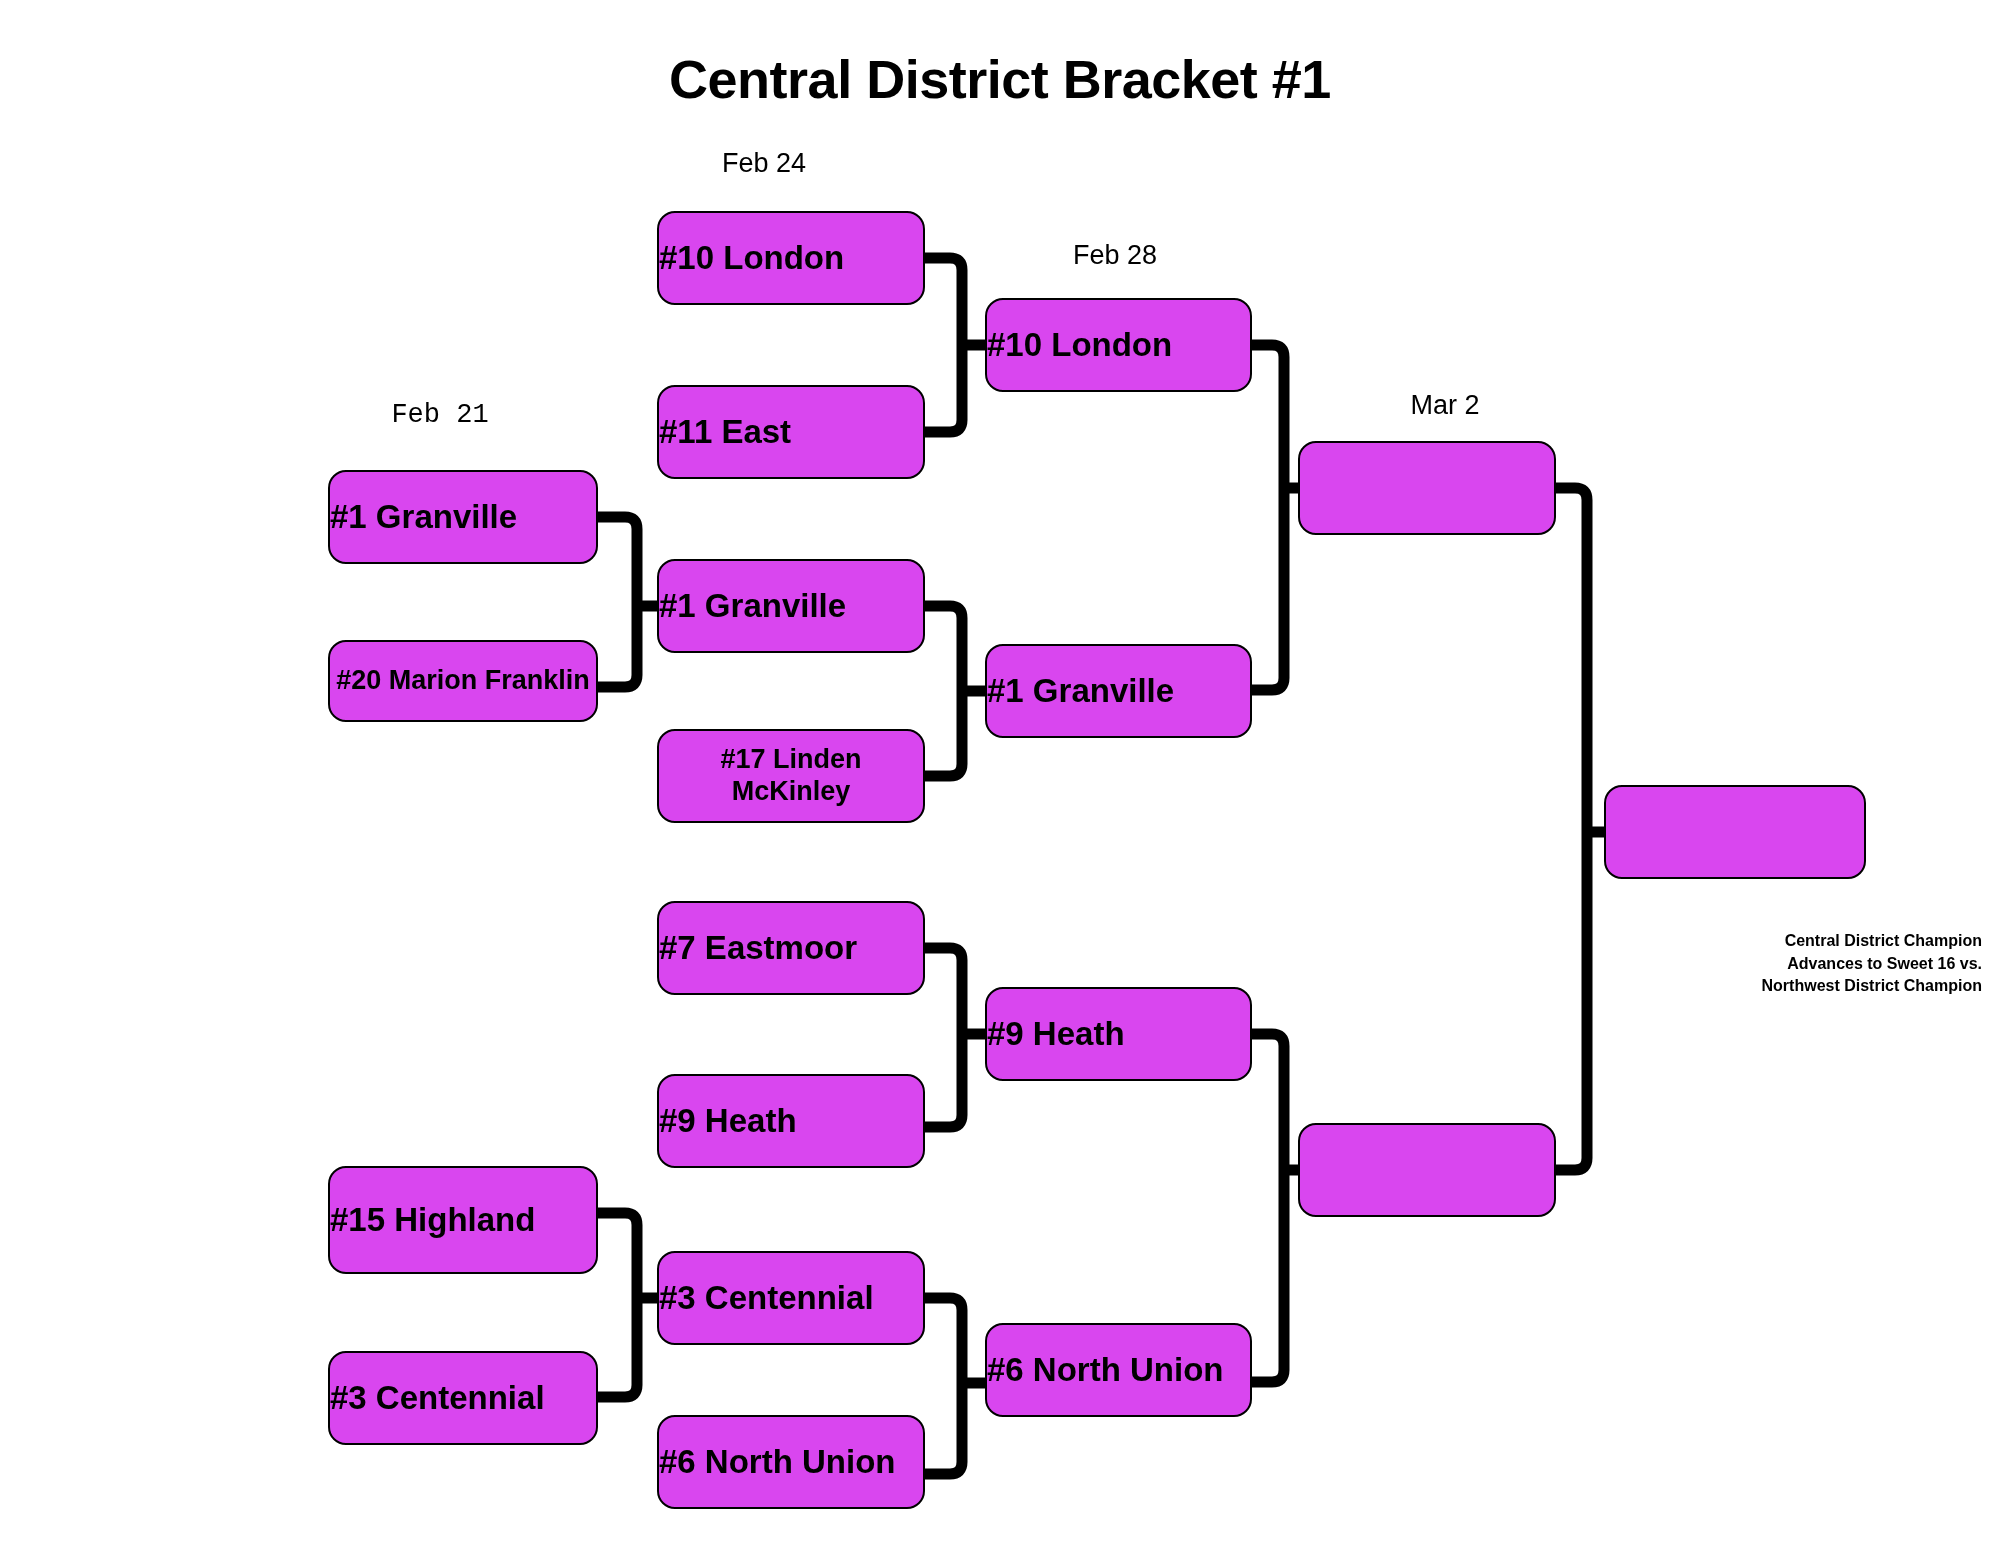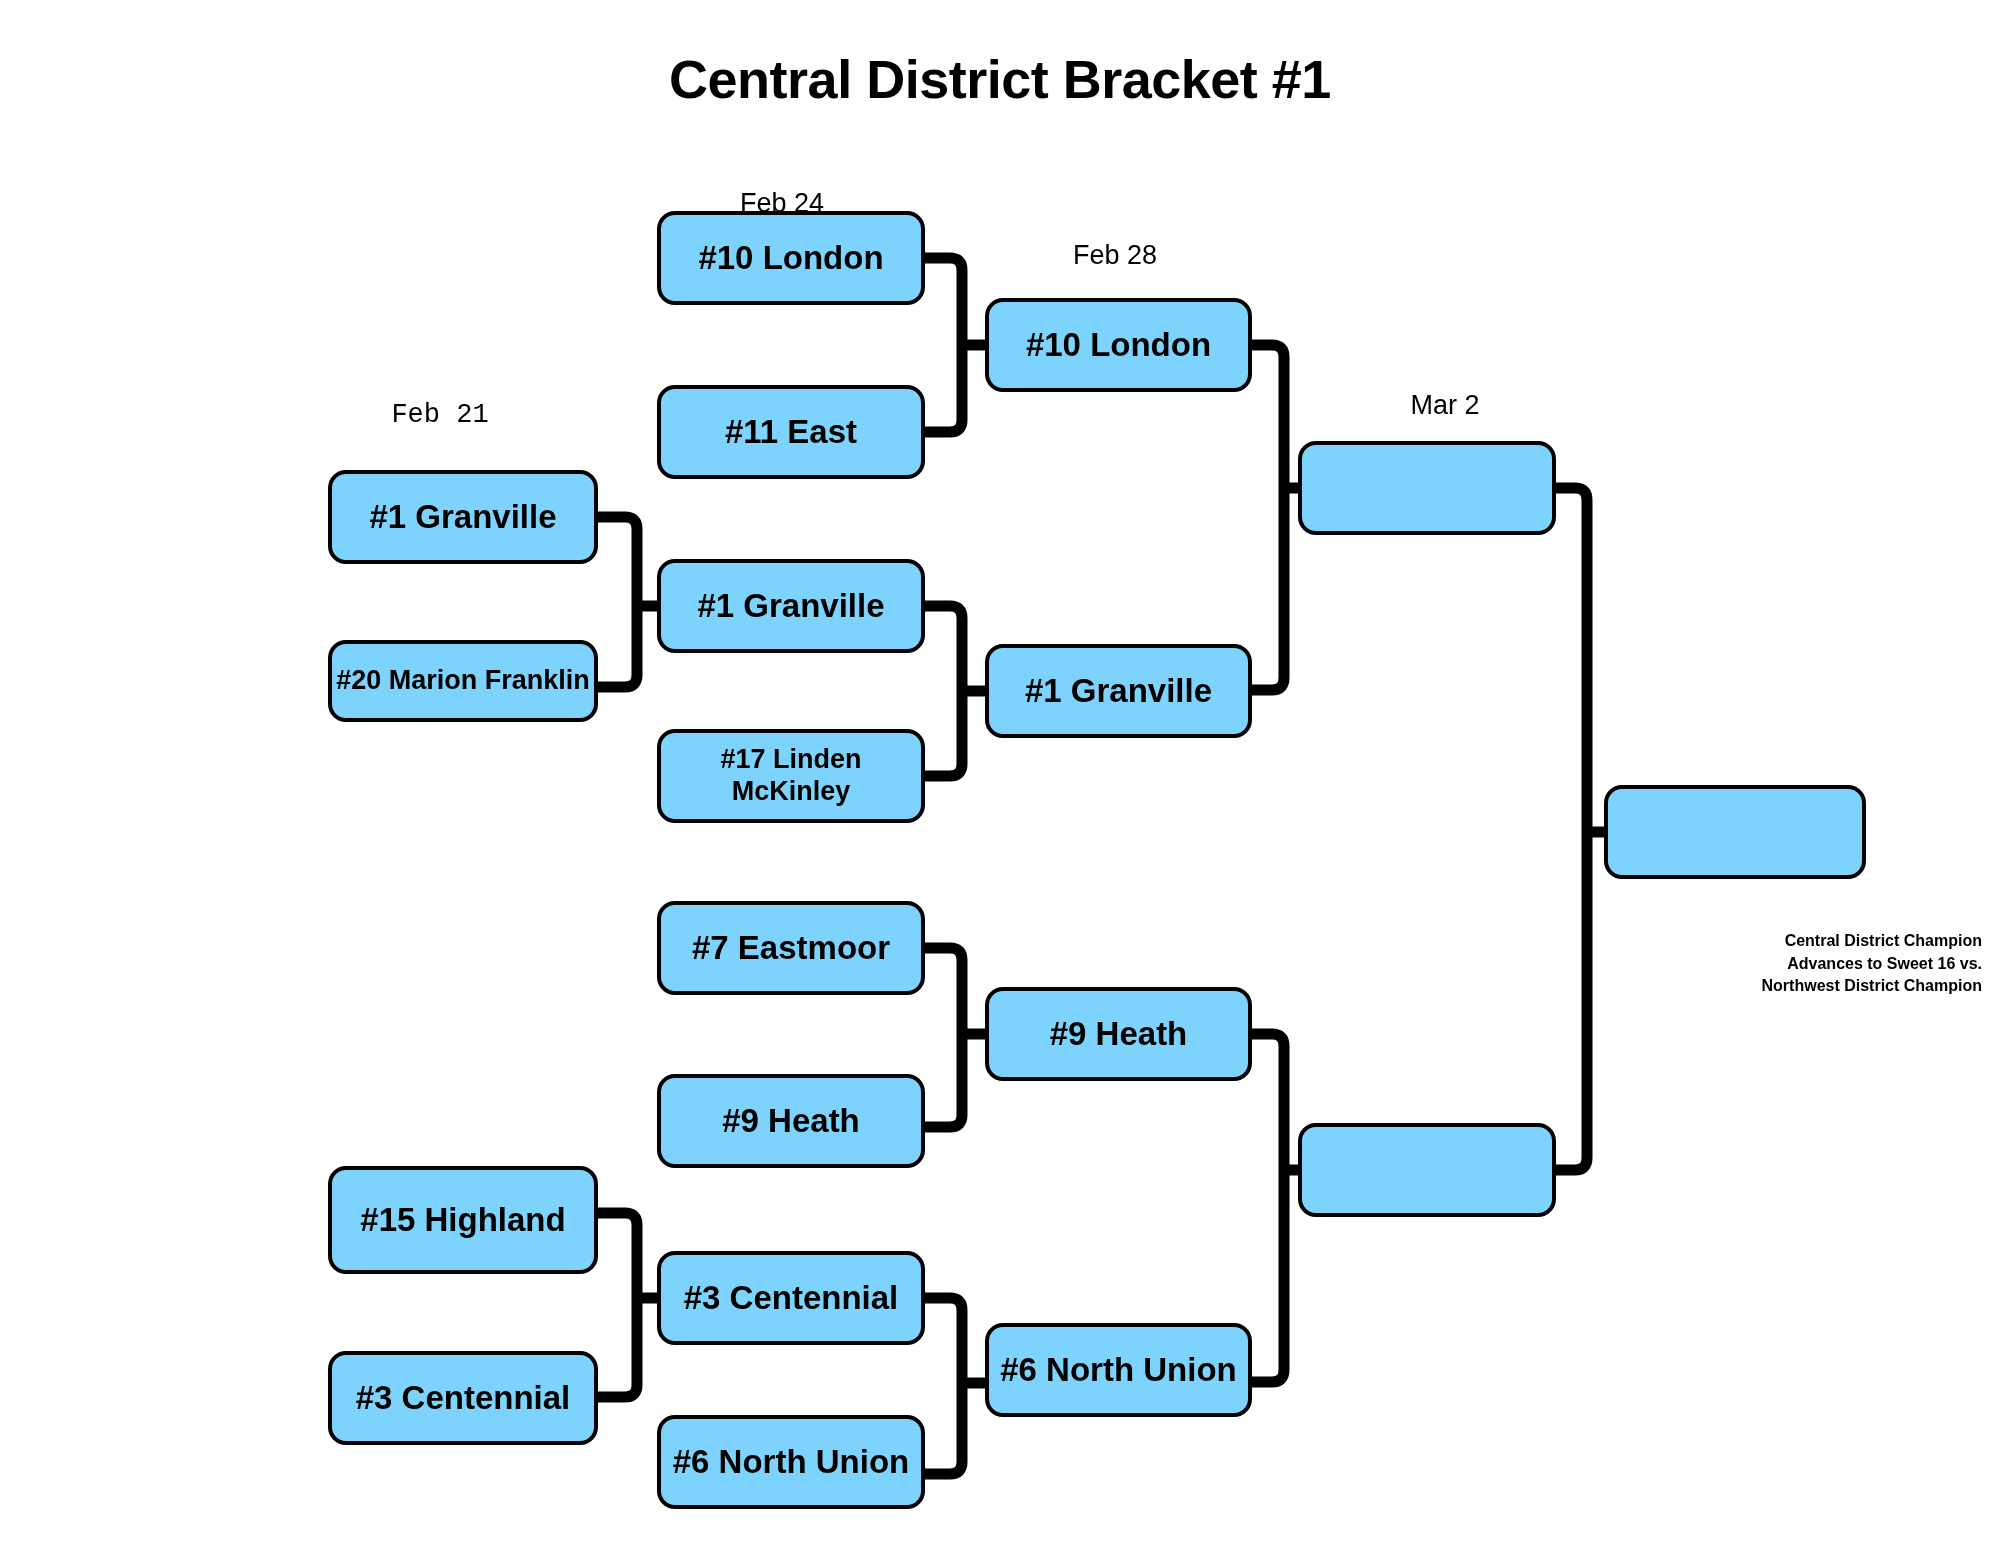--- a/index.html
+++ b/index.html
@@ -39,26 +39,25 @@
     position: absolute;
     font-size: 27px;
     font-weight: normal;
     color: #000000;
     text-align: center;
     white-space: nowrap;
   }
   .slot {
     position: absolute;
     box-sizing: border-box;
-    border: 4px solid #000000;
+    border: 2px solid #000000;
     border-radius: 18px;
-    background: #7dd3fc;
+    background: #d946ef;
     display: flex;
     align-items: center;
-    justify-content: center;
     z-index: 3;
   }
   .slot-text {
     font-size: 33px;
     font-weight: bold;
     color: #000000;
     text-align: center;
     line-height: 1.18;
     white-space: nowrap;
   }
@@ -113,21 +112,21 @@
       <path d="M 1284 1170 H 1300"></path>
 
       <path d="M 1555 488 H 1575 Q 1587 488 1587 500 V 1158 Q 1587 1170 1575 1170 H 1555"></path>
       <path d="M 1587 832 H 1605"></path>
     </g>
   </svg>
 
   <div class="bracket-title">Central District Bracket #1</div>
 
   <div class="round-label" style="left: 330px; top: 400px; width: 220px; font-family: Liberation Mono, monospace;">Feb 21</div>
-  <div class="round-label" style="left: 657px; top: 148px; width: 250px; margin-top: 40px;">Feb 24</div>
+  <div class="round-label" style="left: 639px; top: 148px; width: 250px;">Feb 24</div>
   <div class="round-label" style="left: 985px; top: 240px; width: 260px;">Feb 28</div>
   <div class="round-label" style="left: 1315px; top: 390px; width: 260px;">Mar 2</div>
 
   <div class="slot" style="left: 328px; top: 470px; width: 270px; height: 94px;">
     <span class="slot-text">#1 Granville</span>
   </div>
   <div class="slot" style="left: 328px; top: 640px; width: 270px; height: 82px;">
     <span class="slot-text two-line">#20 Marion Franklin</span>
   </div>
 

